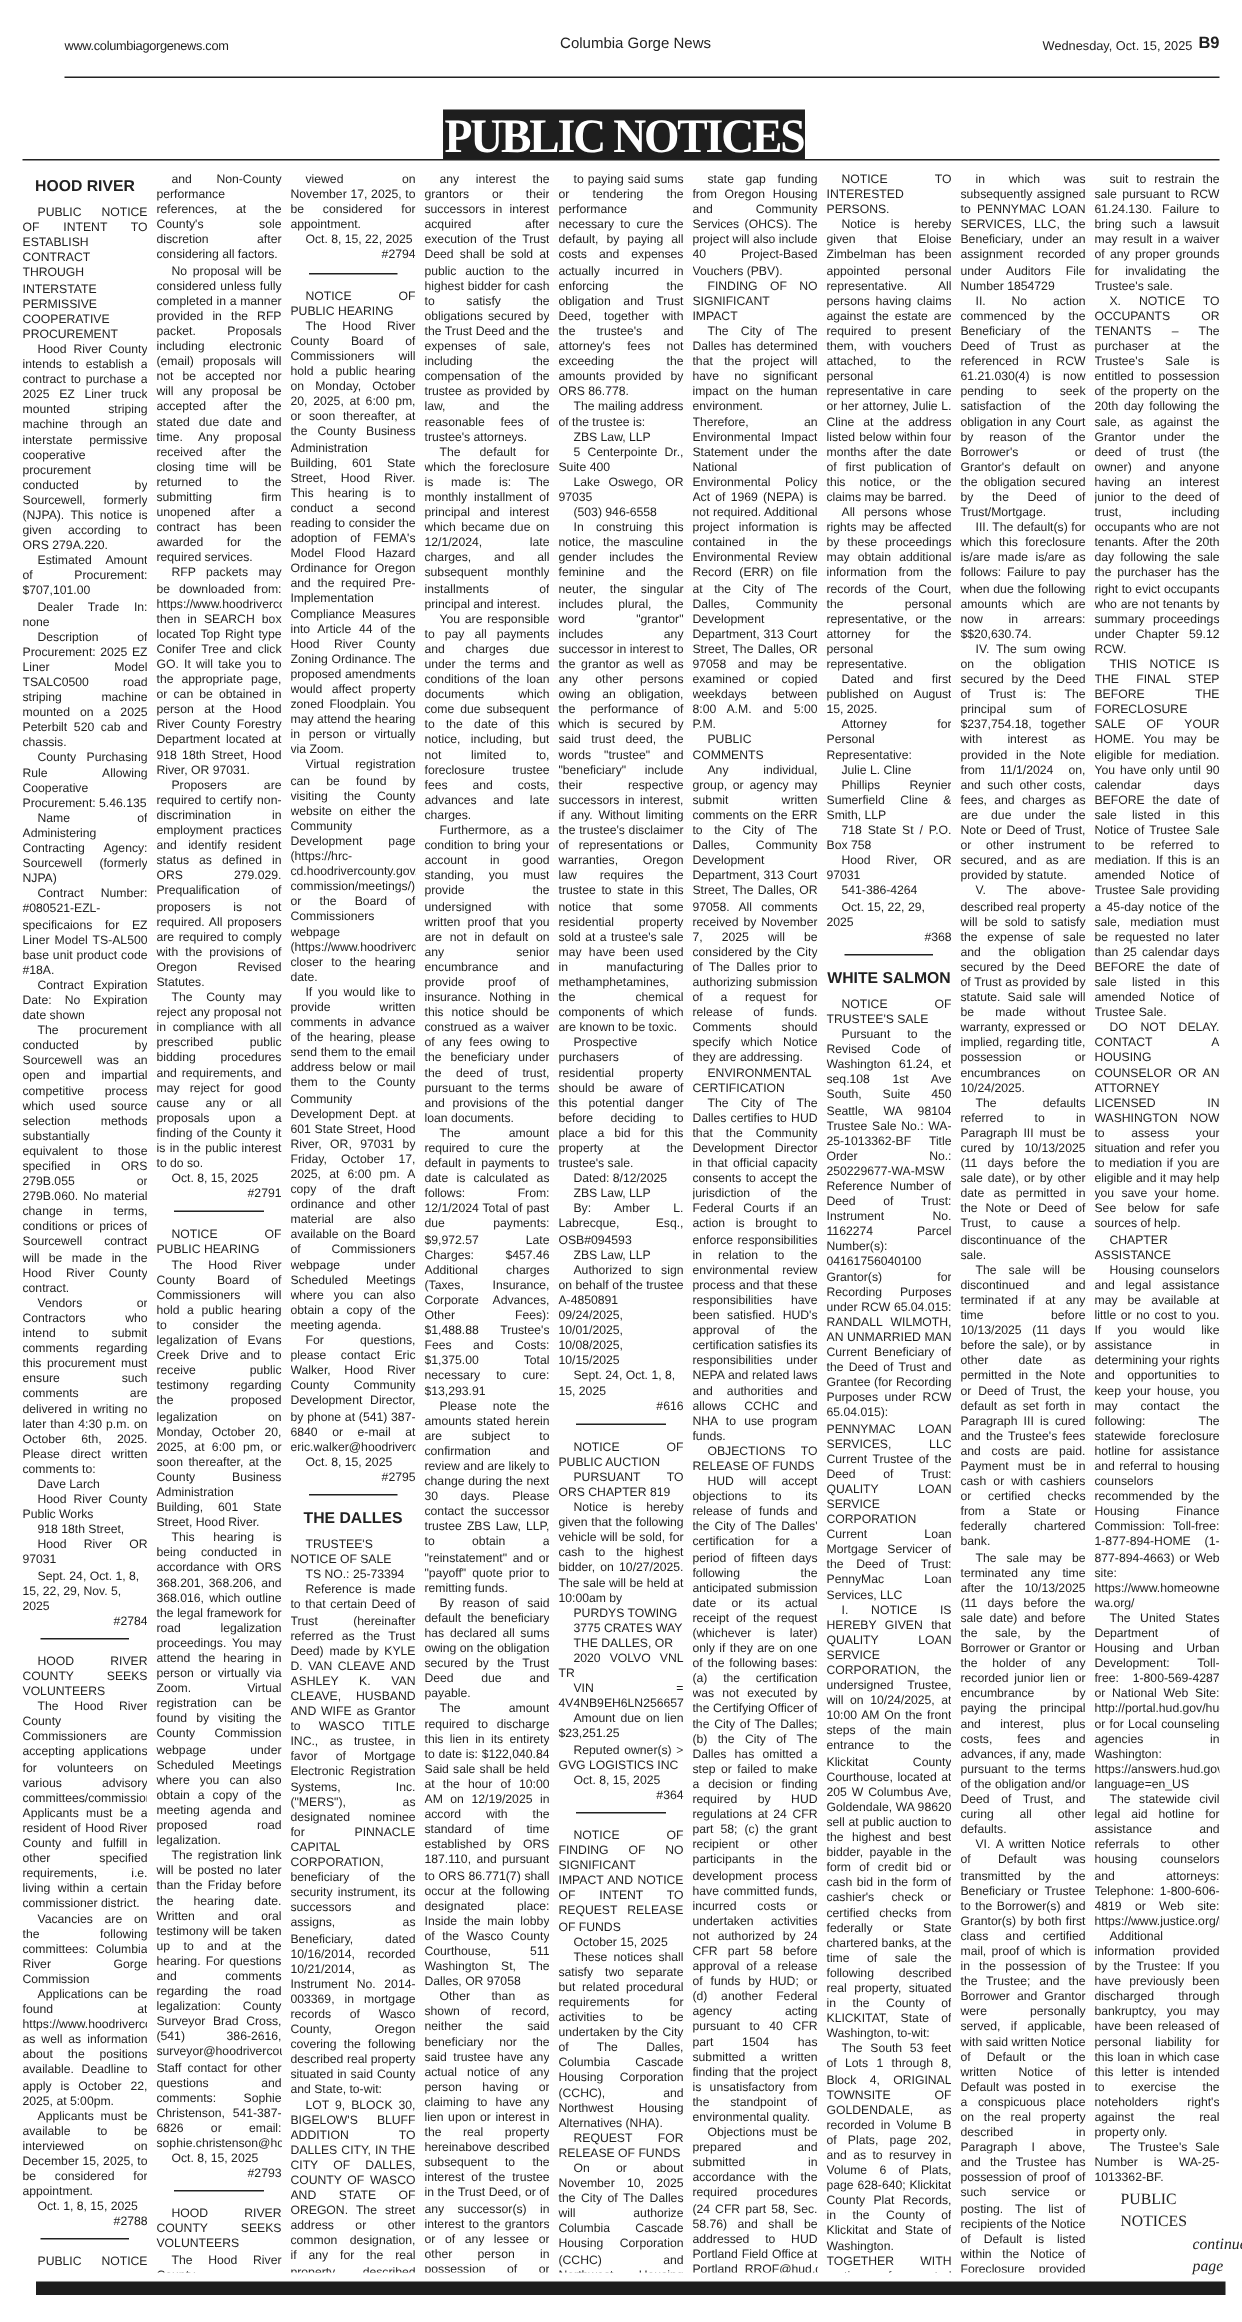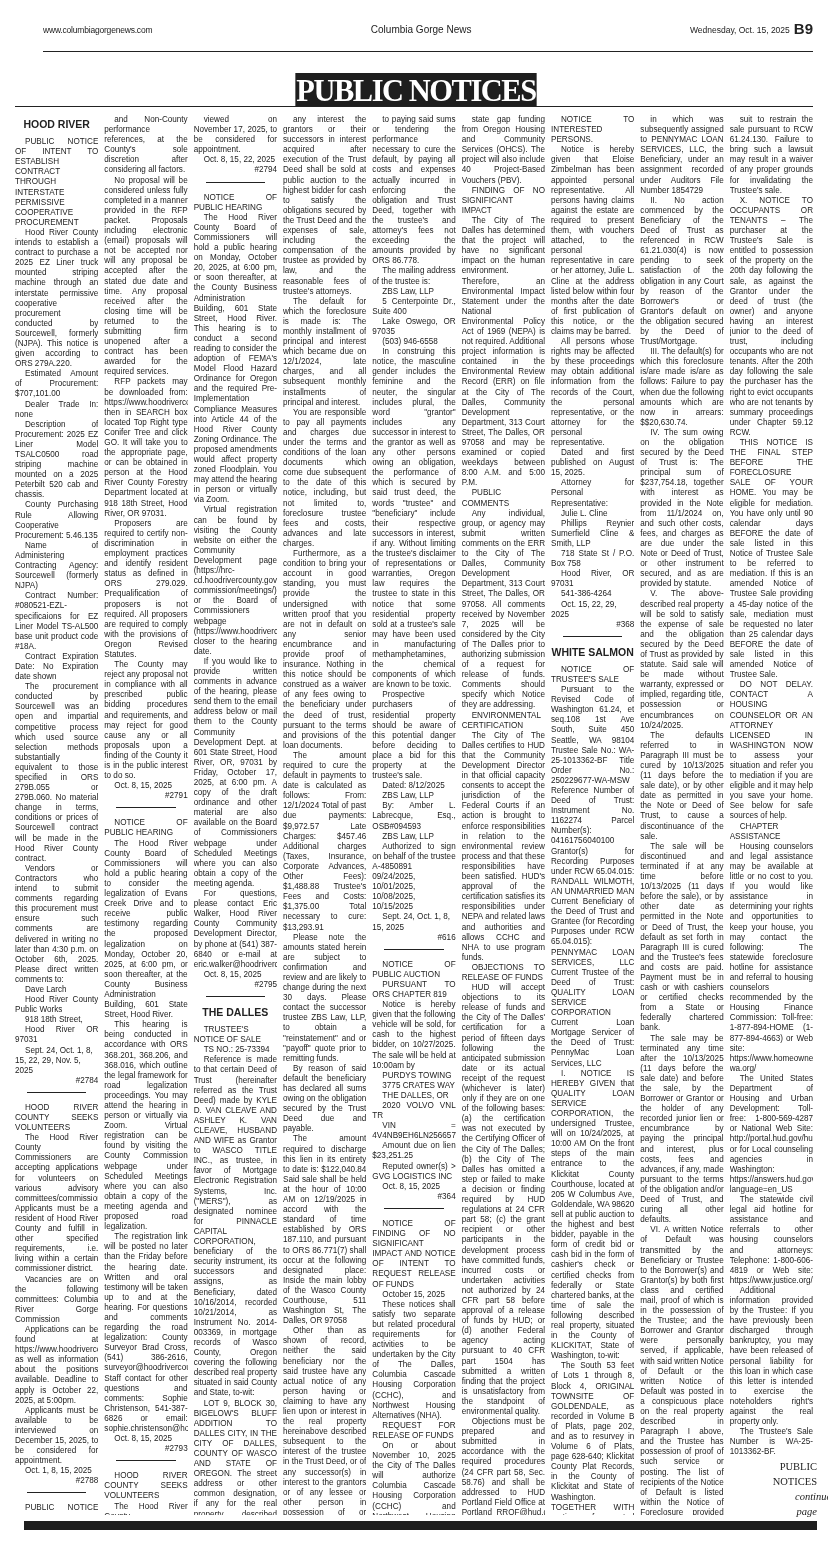--- a/index.html
+++ b/index.html
@@ -1,32 +1,32 @@
 <!DOCTYPE html>
 <html><head>
 <meta charset="utf-8">
 <style>
   html,body{margin:0;padding:0;background:#fff;}
   body{width:828px;height:1548px;position:relative;overflow:hidden;font-family:"Liberation Sans",sans-serif;color:#222;}
   .masthead{position:absolute;left:15px;right:15px;top:30px;height:22px;border-bottom:1.5px solid #222;display:flex;align-items:flex-end;justify-content:space-between;font-size:9px;padding-bottom:16px;box-sizing:border-box;margin-left:28px;}
   .masthead .site{font-family:"Liberation Sans",sans-serif;font-size:8.5px;letter-spacing:-0.2px;}
   .masthead .paper{font-size:10px;}
   .masthead .date{font-size:8.5px;display:flex;align-items:flex-end;gap:4px;}
-  .masthead .page{font-size:15px;font-weight:bold;line-height:12px;}
+  .masthead .page{font-size:11px;font-weight:bold;line-height:12px;}
   .banner-rule{position:absolute;left:15px;right:15px;top:106px;border-top:1.5px solid #222;}
   .banner{position:absolute;left:289px;top:73px;width:254px;height:33px;background:#1e1e1e;color:#fff;font-family:"Liberation Serif",serif;font-weight:bold;font-size:32px;line-height:34px;text-align:center;letter-spacing:-1.5px;transform:scaleX(0.95);}
   .columns{position:absolute;left:15px;top:115px;width:798px;height:1400px;display:grid;grid-template-columns:repeat(9,1fr);column-gap:6px;}
   .col{font-size:8.15px;line-height:10.1px;text-align:justify;overflow:hidden;hyphens:auto;}
   .col p{margin:0;text-indent:10px;}
   .col .sec{font-weight:bold;font-size:10.5px;text-align:center;margin:4px 0 8px;font-family:"Liberation Sans",sans-serif;}
   .col .title{text-indent:10px;}
   .col .dates{text-align:left;text-indent:10px;}
   .col .num{text-align:right;}
   .col hr{border:0;border-top:1.2px solid #222;margin:6px 12px 10px;}
-  .continued{position:absolute;left:747px;top:1459px;width:70px;font-family:"Liberation Serif",serif;font-size:10.5px;line-height:15px;color:#222;text-align:right;}
+  .continued{position:absolute;left:747px;top:1459px;width:70px;font-family:"Liberation Serif",serif;font-size:10.5px;line-height:15px;color:#222;}
   .continued .it{font-style:italic;padding-left:48px;}
   .bottom-bar{position:absolute;left:24px;right:11px;top:1521px;height:9px;background:#1e1e1e;}
 </style>
 </head>
 <body>
 
 <div class="masthead">
   <span class="site">www.columbiagorgenews.com</span>
   <span class="paper">Columbia Gorge News</span>
   <span class="date">

